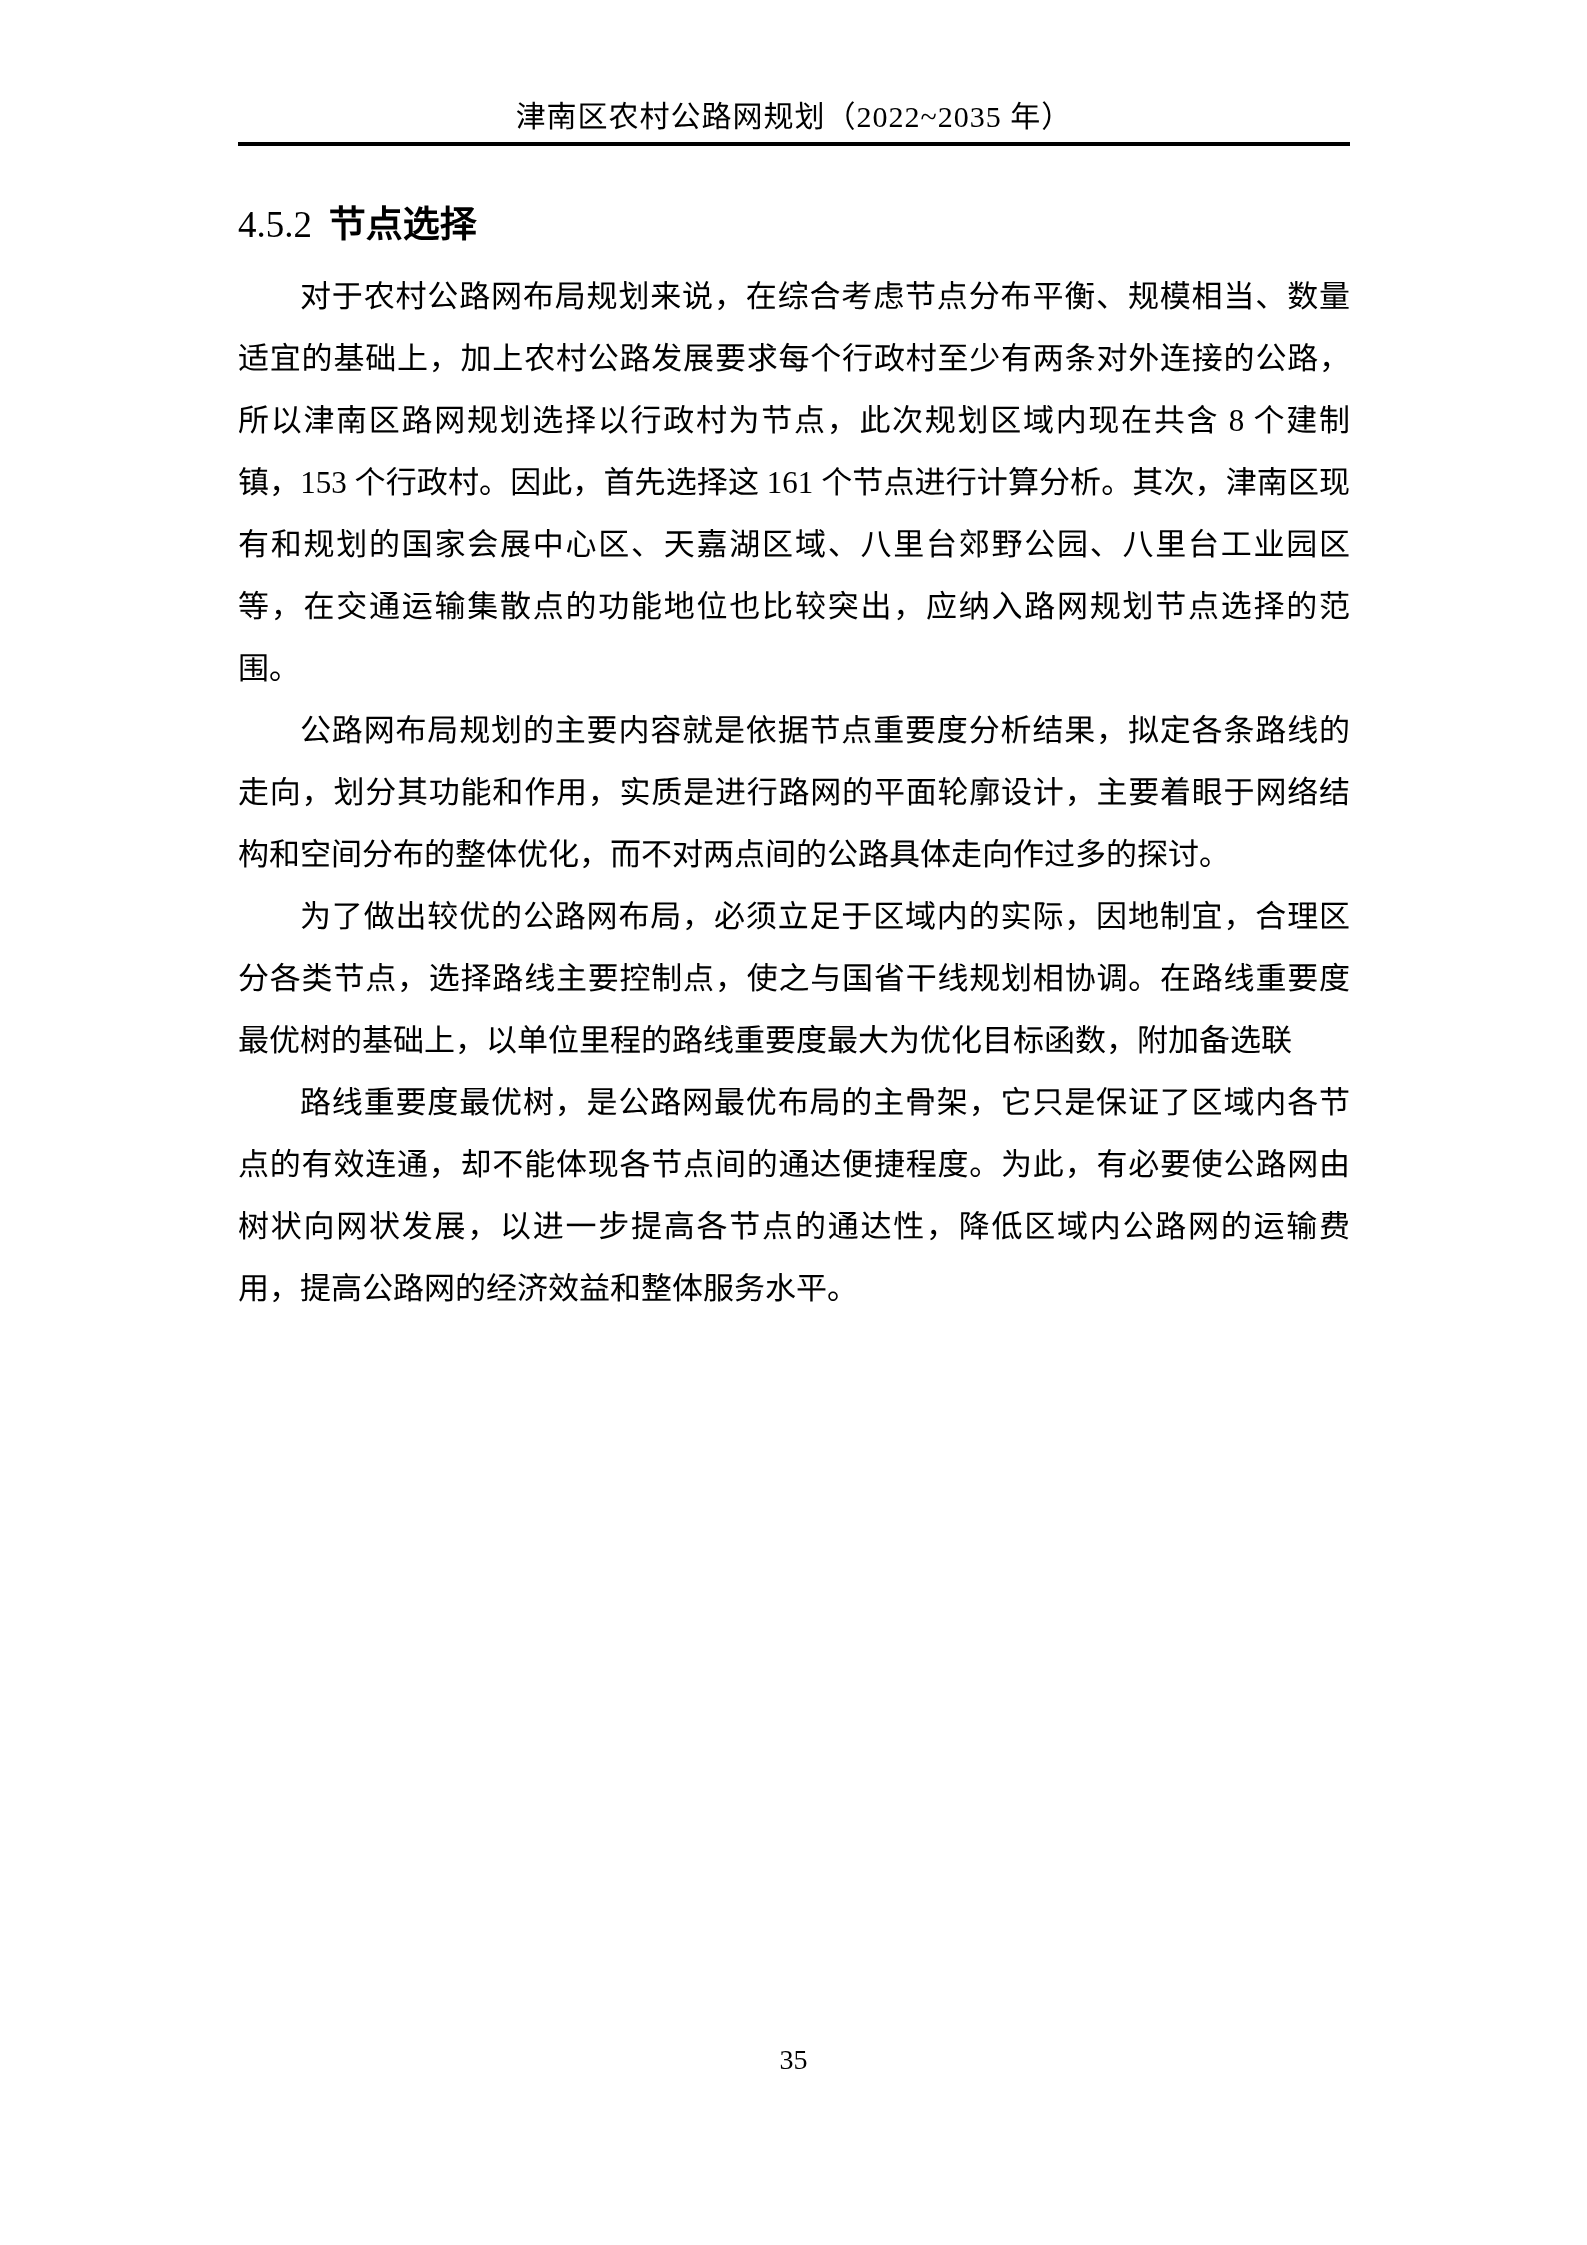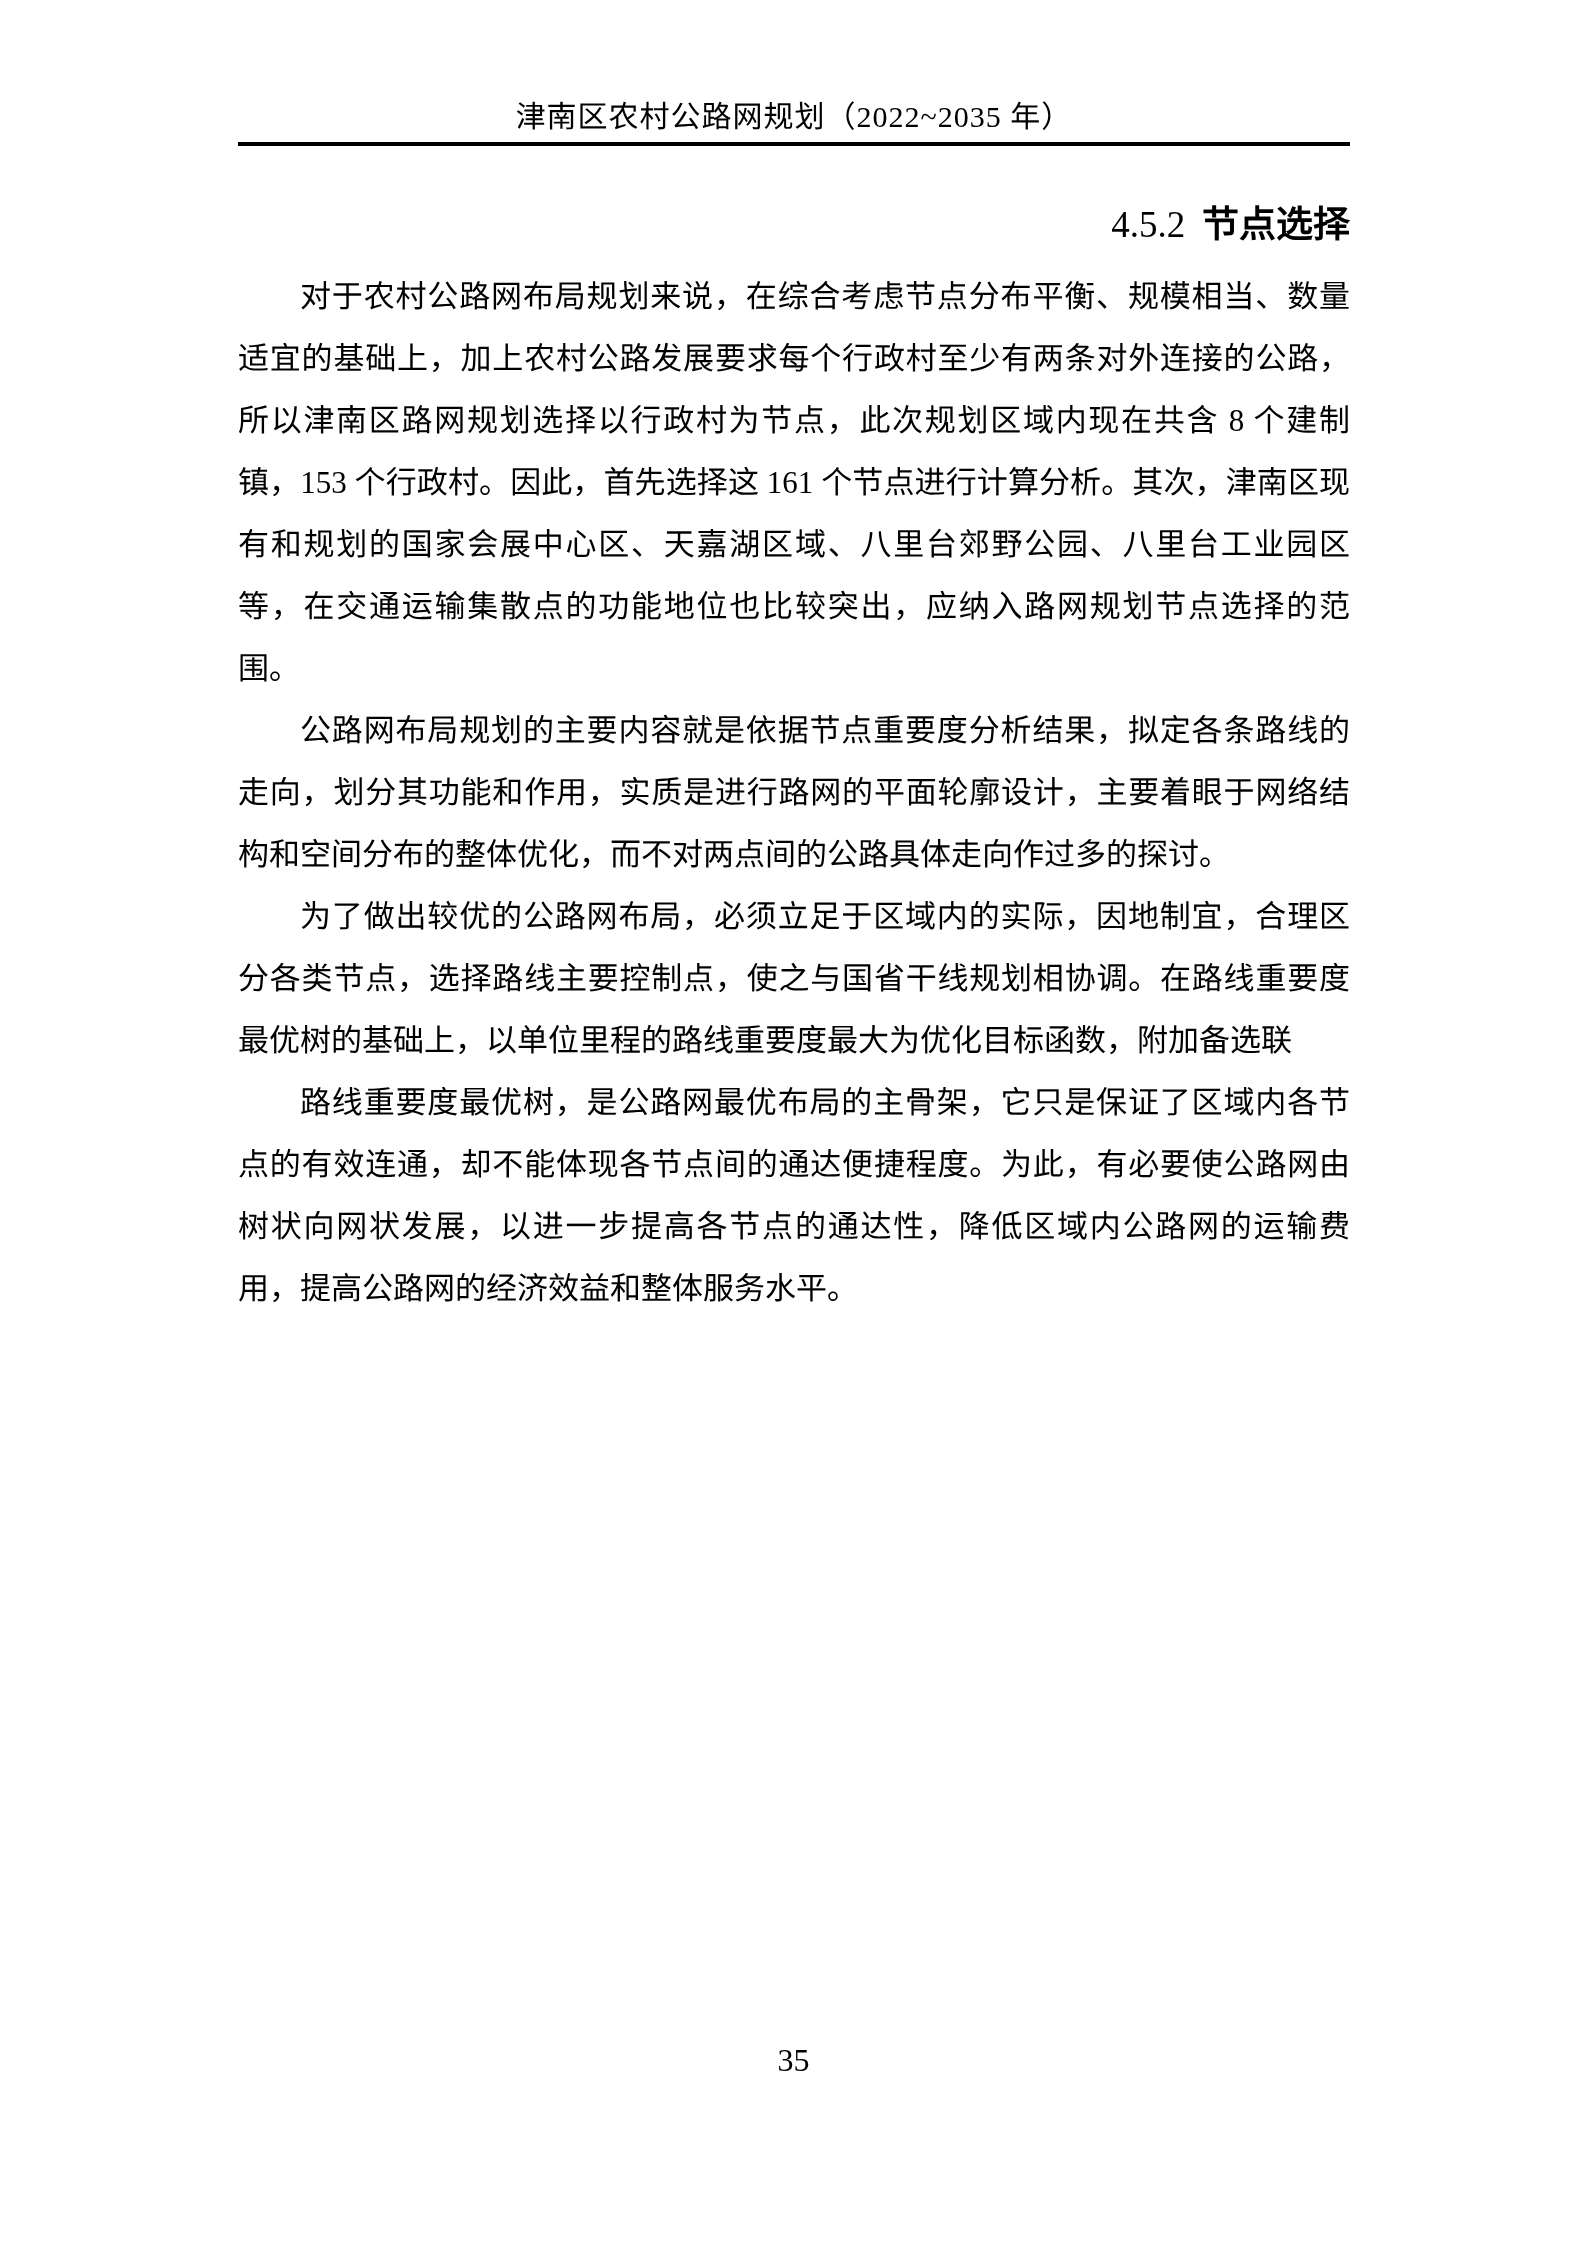--- a/index.html
+++ b/index.html
@@ -44,36 +44,36 @@
     text-align: justify;
     text-justify: inter-ideograph;
     text-indent: 2em;
   }
   .section-heading {
     margin: 25px 0 10px 0;
     font-size: 37px;
     line-height: 62px;
     font-weight: bold;
     font-family: "Liberation Sans", "DejaVu Sans", sans-serif;
-    text-align: right;
+    text-align: left;
   }
   .heading-number {
     font-family: "Liberation Serif", "DejaVu Serif", serif;
     font-weight: normal;
     margin-right: 0.45em;
   }
   .page-footer {
     position: absolute;
     left: 0;
     right: 0;
     top: 2042px;
     text-align: center;
   }
   .page-number {
-    font-size: 32px;
+    font-size: 28px;
     line-height: 36px;
   }
 </style>
 </head>
 <body>
 
 <div class="page">
   <div class="content">
 
     <header class="page-header">

